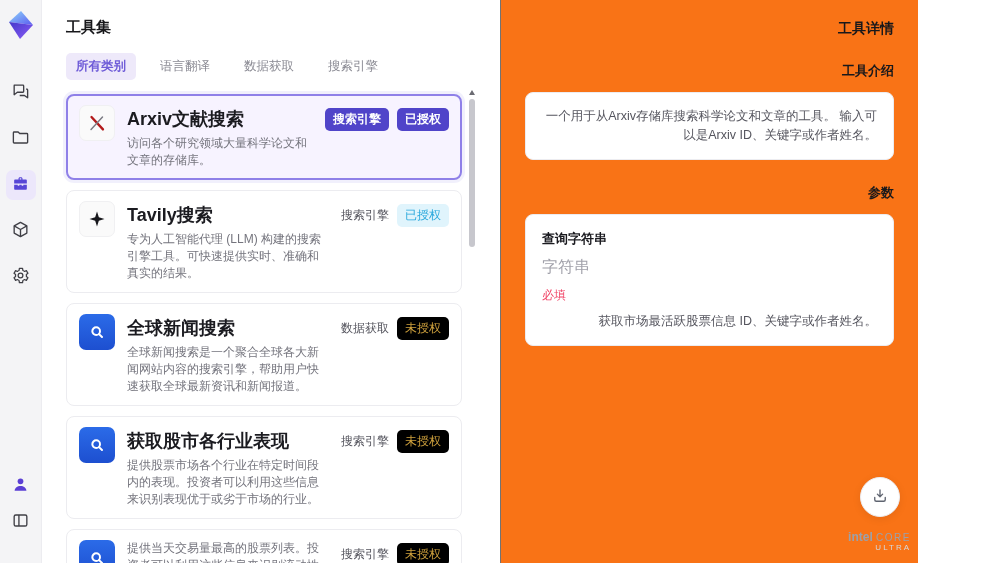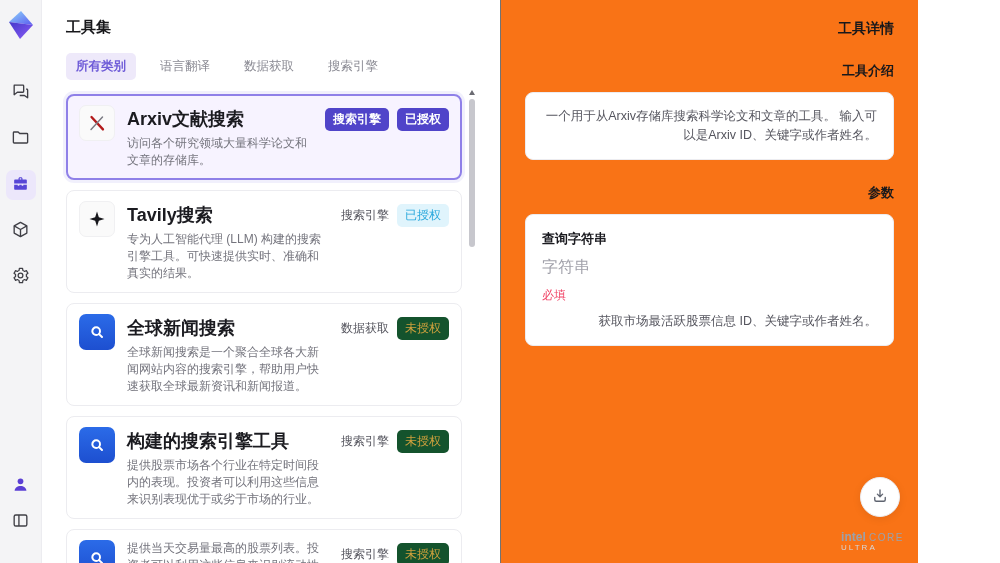--- a/index.html
+++ b/index.html
@@ -30,21 +30,21 @@
   .tool-icon.lite { background:#fafafa; border:1px solid #f0f0f2; }
   .tool-icon.blue { background:linear-gradient(180deg,#2b6be8,#1d4fd0); }
   .tool-text { flex:1; min-width:0; }
   .tool-name { font-size:18px; font-weight:700; color:#1b1b20; margin:2px 0 4px; }
   .tool-desc { font-size:12px; color:#74747d; line-height:1.42; }
   .tool-badges { display:flex; gap:8px; align-items:flex-start; flex-shrink:0; padding-top:3px; }
   .badge { font-size:12px; white-space:nowrap; border-radius:5px; padding:3px 8px; }
   .cat-plain { color:#55555e; padding:3px 0; }
   .solid { background:#5044c9; color:#fff; font-weight:600; }
   .auth-cyan { background:#e0f4fc; color:#2aa8dc; }
-  .auth-yellow { background:#14532d; color:#cfa13d; }
+  .auth-yellow { background:#000000; color:#cfa13d; }
 
   
   .vscroll { position:absolute; top:-4px; bottom:-86px; right:0; width:8px; }
   .vscroll .arrow { position:absolute; left:1px; width:0; height:0; border-left:3px solid transparent; border-right:3px solid transparent; }
   .vscroll .arrow.up { top:0; border-bottom:5px solid #6b6b72; }
   .vscroll .thumb { position:absolute; top:9px; left:1px; width:6px; height:148px; background:#c7c7cd; border-radius:3px; }
 
   
   .detail-pane { flex:1; background:#f97316; border-left:1px solid #737373; padding:20px 24px;text-align:right; }
   .detail-title { font-size:14px; font-weight:700; margin-bottom:24px; }
@@ -52,21 +52,21 @@
   .box { background:#fff; border:1px solid #ececf0; border-radius:8px; padding:14px 16px; font-size:12.5px; color:#55555e; line-height:1.5; margin-bottom:24px; }
   .param-head { display:flex; align-items:baseline; gap:7px; margin-bottom:8px;flex-direction:column; }
   .param-name { font-size:13px; font-weight:700; color:#1b1b20; }
   .param-type { font-size:16px; color:#a1a1aa; }
   .param-req { font-size:12px; color:#f14668; }
   .param-desc { font-size:12.5px; color:#55555e; }
 
   
   .fab { position:absolute; right:18px; bottom:46px; width:40px; height:40px; border-radius:50%; background:#fff; border:1px solid #ececf0; box-shadow:0 2px 8px rgba(0,0,0,.08); display:flex; align-items:center; justify-content:center; color:#5f6470; cursor:pointer; }
   .fab svg { width:18px; height:18px; }
-  .brand { position:absolute; right:14px; bottom:10px; text-align:left; line-height:1.1; user-select:none; }
+  .brand { position:absolute; right:7px; bottom:10px; text-align:right; line-height:1.1; user-select:none; }
   .brand .row1 { font-size:12px; color:#9ba1ab; }
   .brand .intel { font-weight:700; }
   .brand .core { font-size:10px; letter-spacing:1.5px; font-weight:400; }
   .brand .row2 { font-size:8px; color:#d4d8de; letter-spacing:2px; }
 </style>
 </head>
 <body>
 
 <div class="app">
 
@@ -211,21 +211,21 @@
       </div>
 
       <div class="card">
         <div class="tool-icon blue">
           <svg viewBox="0 0 24 24" width="20" height="20" fill="none" stroke="#fff" stroke-width="2.4" stroke-linecap="round">
             <circle cx="11" cy="11" r="4.6"></circle>
             <path d="M14.5 14.5 L18 18"></path>
           </svg>
         </div>
         <div class="tool-text">
-          <div class="tool-name">构建的搜索引擎工具</div>
+          <div class="tool-name">获取股市各行业表现</div>
           <div class="tool-desc">提供股票市场各个行业在特定时间段内的表现。投资者可以利用这些信息来识别表现优于或劣于市场的行业。</div>
         </div>
         <div class="tool-badges">
           <span class="badge cat-plain">搜索引擎</span>
           <span class="badge auth-yellow">未授权</span>
         </div>
       </div>
 
       <div class="card">
         <div class="tool-icon blue">

